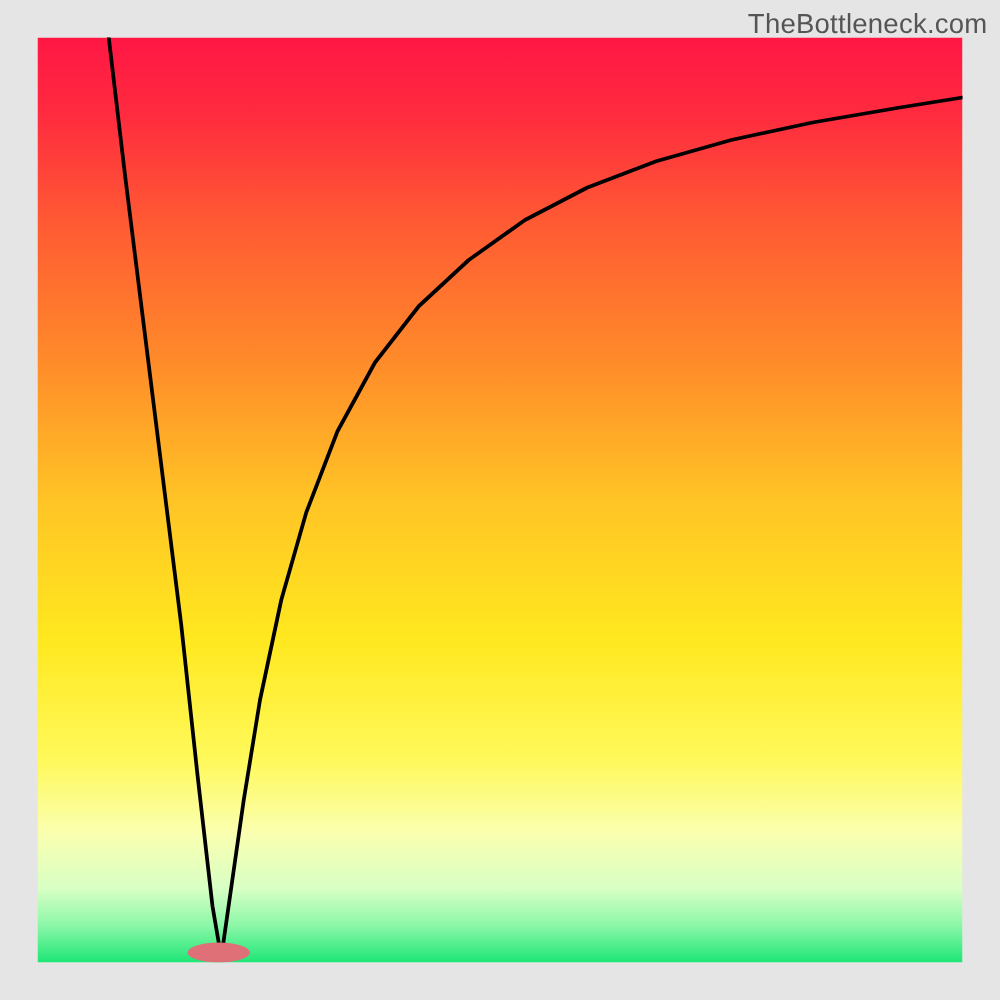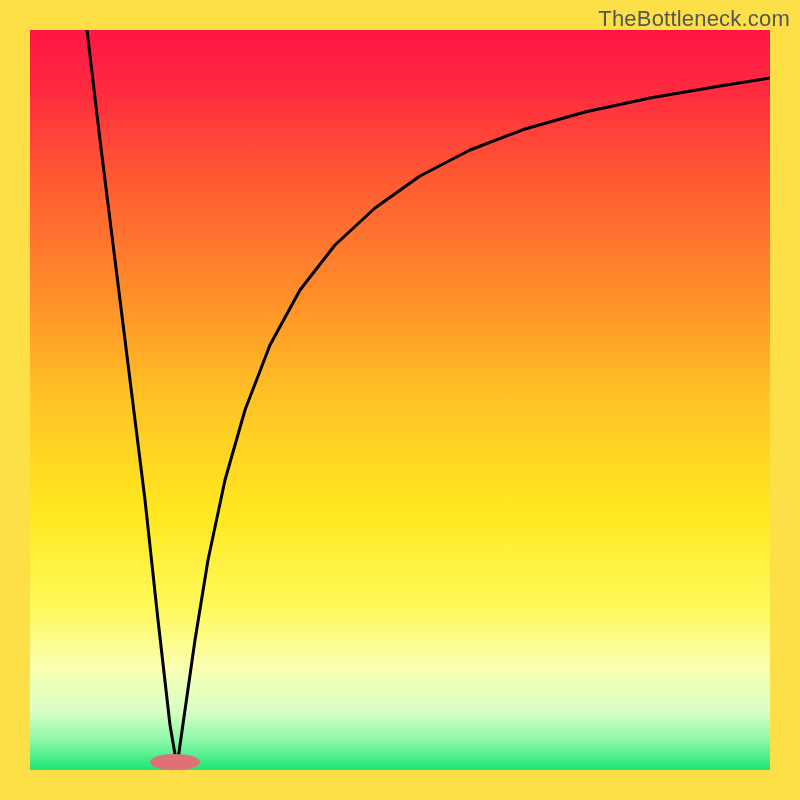--- a/index.html
+++ b/index.html
@@ -8,21 +8,21 @@
     width: 800px;
     height: 800px;
     overflow: hidden;
     background: #000;
     font-family: Arial, Helvetica, sans-serif;
   }
   .frame {
     position: relative;
     width: 800px;
     height: 800px;
-    background: #fde047;
+    background: #e5e5e5;
   }
   .plot {
     position: absolute;
     left: 30px;
     top: 30px;
     width: 740px;
     height: 740px;
   }
   .watermark {
     position: absolute;

